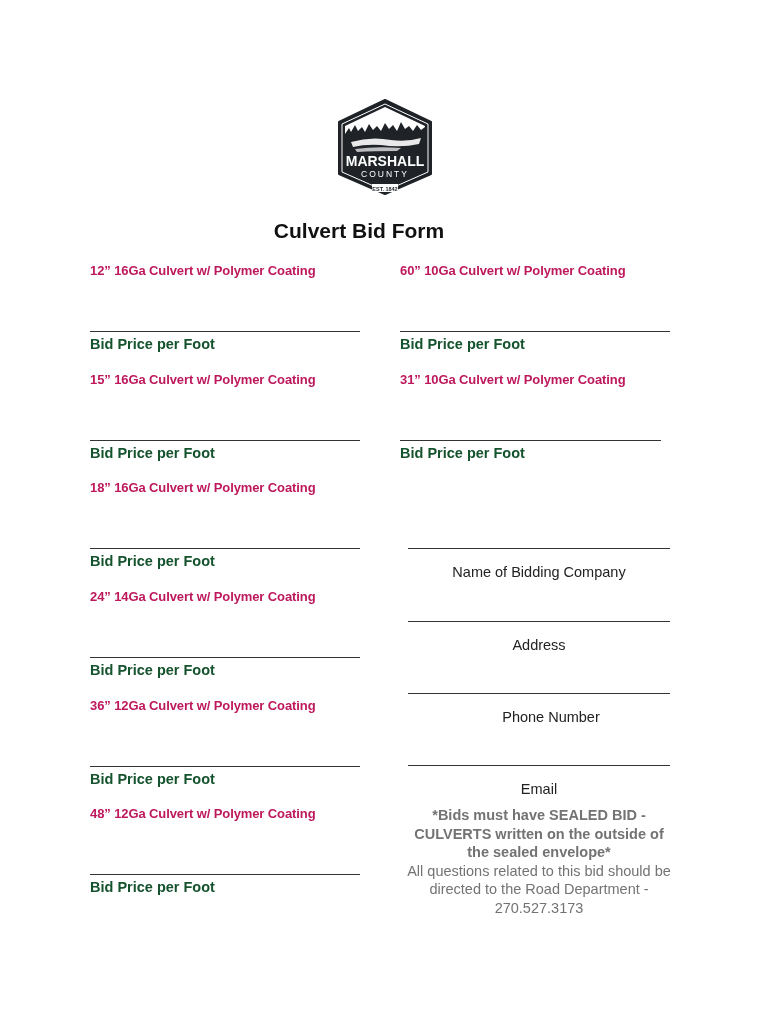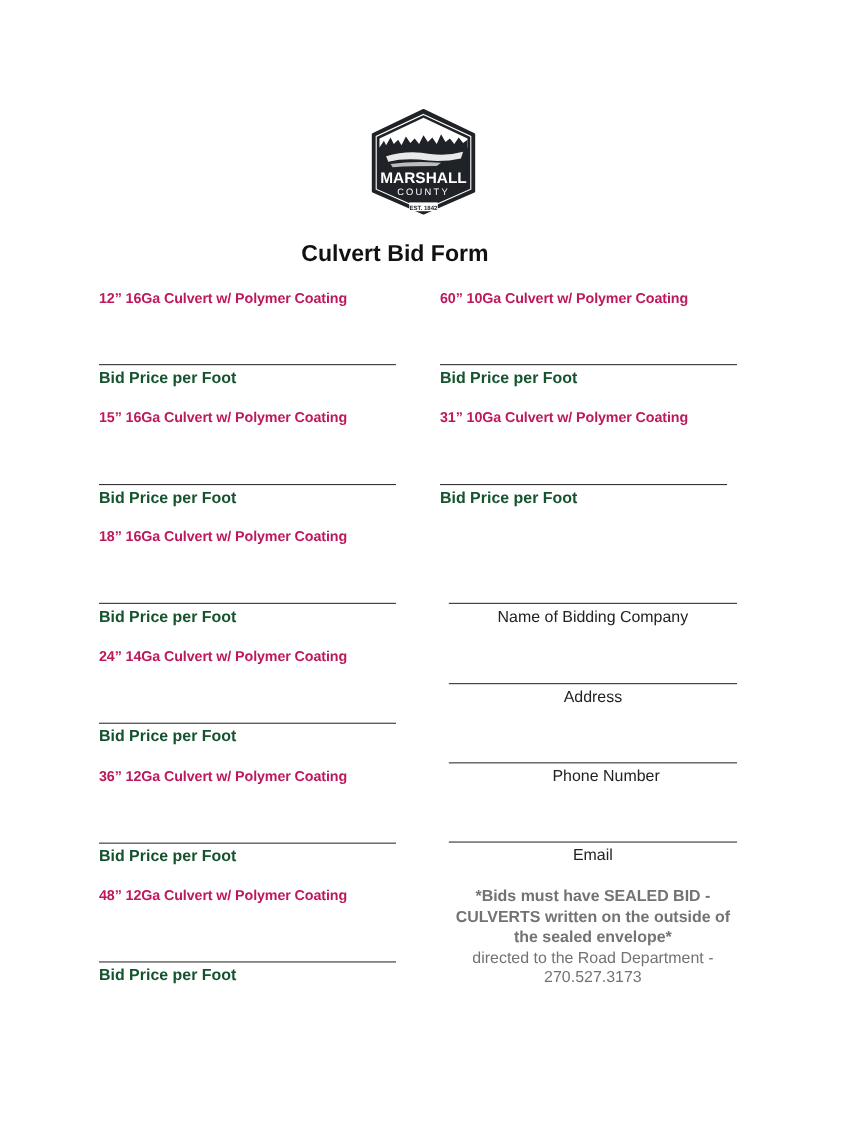--- a/index.html
+++ b/index.html
@@ -4,21 +4,21 @@
   <style>
     html, body { margin:0; padding:0; background:#ffffff; }
     body { width:770px; height:1024px; position:relative; overflow:hidden;
       font-family:"Liberation Sans", sans-serif; color:#1a1a1a; }
     .abs { position:absolute; }
     .logo { left:331px; top:98px; width:108px; height:98px; }
     .title { left:0; width:718px; top:219px; text-align:center; font-size:21px; font-weight:bold; color:#111; }
     .item-title { font-size:13px; font-weight:bold; white-space:nowrap; color:#be185d; letter-spacing:-0.1px; }
     .line { height:0; border-top:1.5px solid #333; }
     .caption { font-size:14.5px; white-space:nowrap; color:#14532d;font-weight:bold; }
-    .rcap { font-size:14.5px; text-align:center; color:#222; width:262px; }
+    .rcap { font-size:14.5px; text-align:center; color:#222; width:262px;margin-top:11px; }
     .notice { left:398px; width:282px; text-align:center; font-size:14.5px; line-height:18.5px; color:#737373; }
     .notice b { font-weight:bold; }
   </style>
 </head>
 <body>
 
 <div class="abs logo">
   <svg width="108" height="98" viewBox="0 0 108 98">
     <polygon points="54,2 100,24 100,76 54,96 8,76 8,24" fill="#1f2328" stroke="#1f2328" stroke-width="2" stroke-linejoin="round"></polygon>
     <polygon points="54,6 97,26 97,74 54,93 11,74 11,26" fill="none" stroke="#ffffff" stroke-width="1"></polygon>
@@ -79,15 +79,16 @@
 <div class="abs line" style="left:408px; top:693px; width:262px;"></div>
 <div class="abs rcap" style="left:420px; top:698px;">Phone Number</div>
 
 <div class="abs line" style="left:408px; top:765px; width:262px;"></div>
 <div class="abs rcap" style="left:408px; top:770px;">Email</div>
 
 <div class="abs notice" style="top:806px;">
   <div><b>*Bids must have SEALED BID -</b></div>
   <div><b>CULVERTS written on the outside of</b></div>
   <div><b>the sealed envelope*</b></div>
+  <div>All questions related to this bid should be</div>
   <div>directed to the Road Department -</div>
   <div>270.527.3173</div>
 </div>
 
 </body></html>

